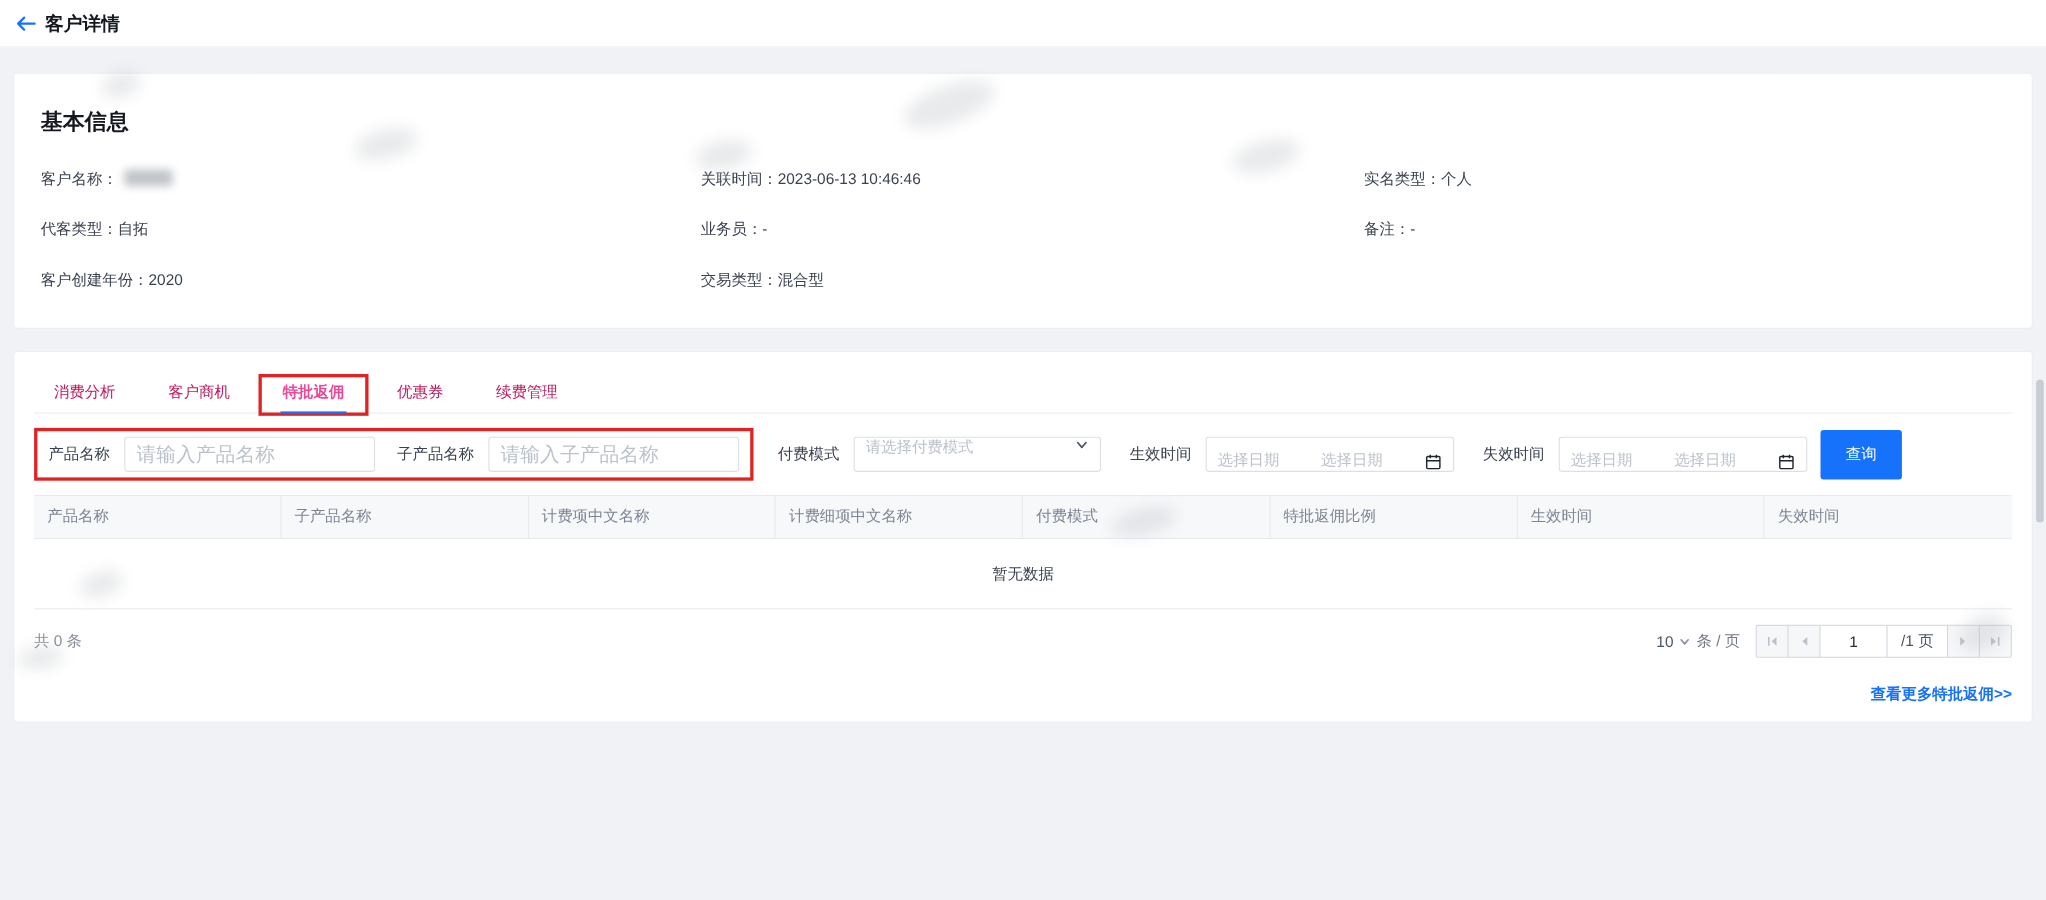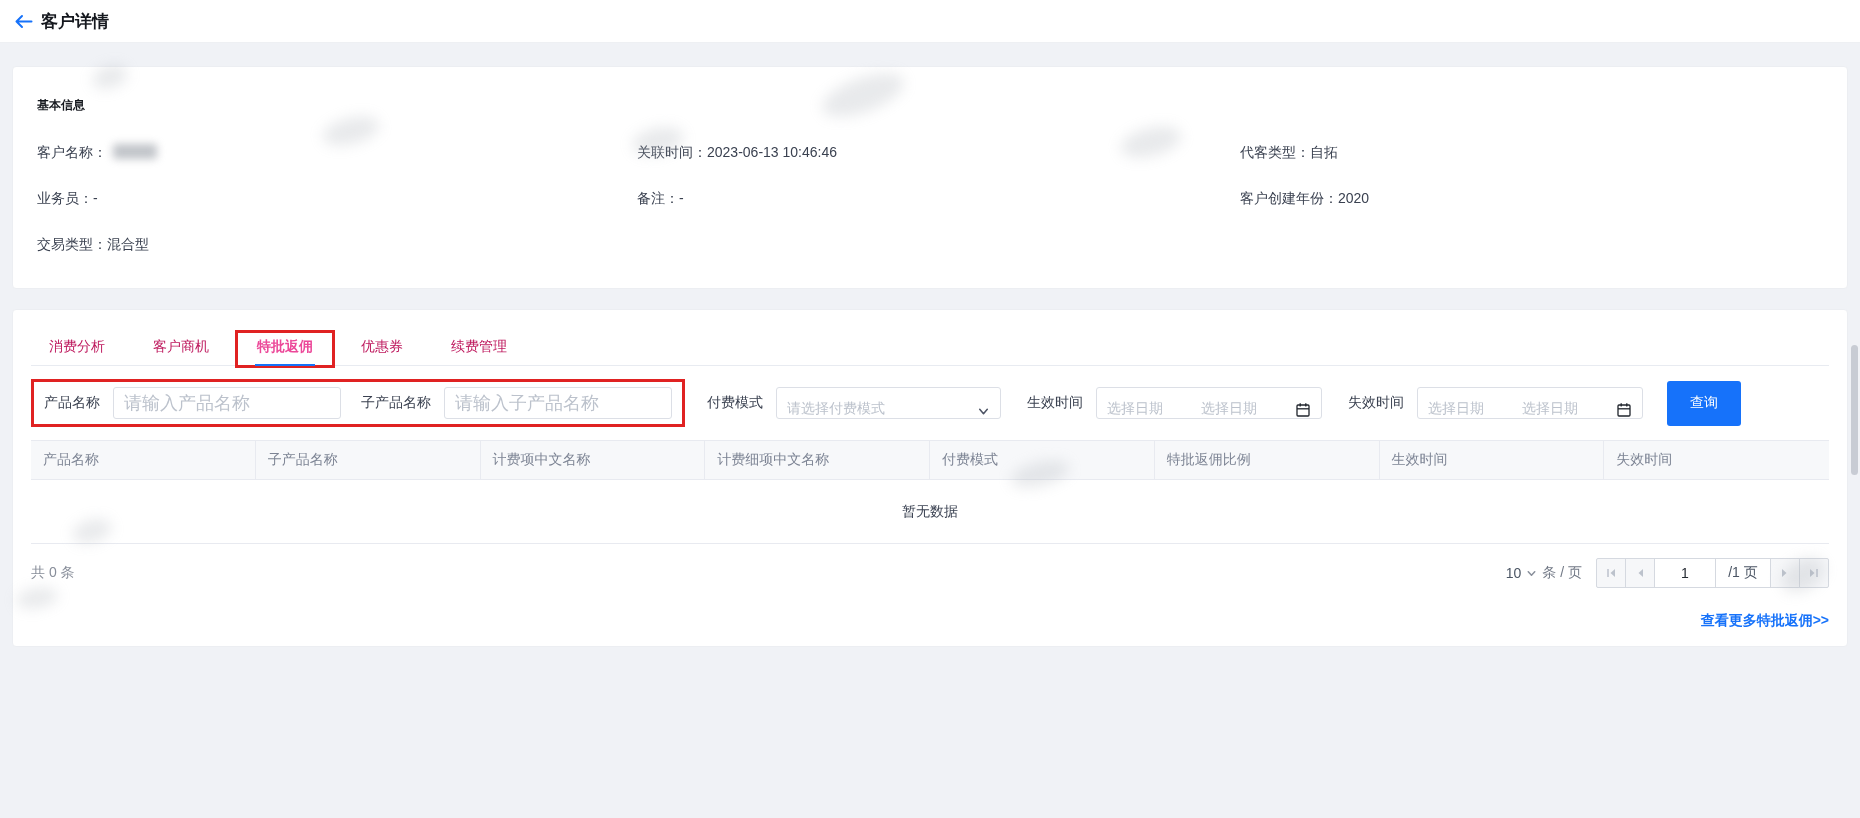--- a/index.html
+++ b/index.html
@@ -20,21 +20,21 @@
   .topbar{
     height:43px;background:#fff;display:flex;align-items:center;
     padding:0 14px;gap:8px;border-bottom:1px solid #eef0f3;
   }
   .back-btn{display:flex;align-items:center;cursor:pointer;color:var(--accent);}
   .page-title{font-size:17px;font-weight:bold;color:#15181e;}
   
   .page{padding:23px 12px 0;}
   .card{background:#fff;border-radius:4px;border:1px solid #eceef2;}
   .card-basic{padding:30px 24px 34px;}
-  .card-basic h2{font-size:12px;font-weight:bold;color:#15181e;margin-bottom:30px;}
+  .card-basic h2{font-size:20px;font-weight:bold;color:#15181e;margin-bottom:30px;}
   .info-grid{display:grid;grid-template-columns:600px 603px 1fr;row-gap:28px;}
   .info-item{color:#3a4150;white-space:nowrap;}
   .info-item .lbl{color:#3a4150;}
   .blob{display:inline-block;height:15px;background:#8d939c;filter:blur(4px);
         opacity:.55;border-radius:3px;vertical-align:-2px;margin-left:6px;}
   .blob.name{width:44px;}
   .blob.account{width:86px;margin-left:3px;}
   
   .card-detail{margin-top:20px;padding:0 18px 16px;}
   .tabs{display:flex;gap:44px;padding:26px 16px 0;border-bottom:1px solid #e8ebf1;}
@@ -47,29 +47,29 @@
   .f-group{display:flex;align-items:center;gap:13px;white-space:nowrap;}
   .f-label{color:#3a4150;}
   .f-input{height:32px;border:1px solid var(--border);border-radius:3px;
            padding:0 10px;font-size:18px;color:#3a4150;outline:none;
            font-family:inherit;background:#fff;}
   .f-input::placeholder{color:#bcc2cc;}
   .ann-filters{display:flex;align-items:center;gap:20px;
                border:3px solid var(--annotation);padding:5px 10px;margin-right:22px;}
   .w228{width:228px;}
   .sel{width:225px;height:32px;border:1px solid var(--border);border-radius:3px;
-       display:flex;align-items:flex-end;justify-content:space-between;
+       display:flex;align-items:flex-start;justify-content:space-between;
        padding:0 10px;color:#bcc2cc;background:#fff;cursor:pointer;}
   .sel .chev{color:#4b5263;display:flex;}
   .daterange{width:226px;height:32px;border:1px solid var(--border);border-radius:3px;
              display:flex;align-items:flex-end;justify-content:space-between;
              padding:0 10px;color:#bcc2cc;background:#fff;cursor:pointer;}
   .cal{color:#1f242c;display:flex;}
   .gap26{width:26px;flex:none;}
-  .btn-primary{margin-left:24px;width:74px;height:45px;background:var(--accent);
+  .btn-primary{margin-left:12px;width:74px;height:45px;background:var(--accent);
                color:#fff;border:none;border-radius:3px;font-size:14px;
                font-family:inherit;cursor:pointer;}
   
   .table{margin-top:13px;}
   .thead{display:grid;grid-template-columns:repeat(8,1fr);height:40px;
          background:#f7f8fa;border-top:1px solid var(--table-border);
          border-bottom:1px solid var(--table-border);}
   .th{display:flex;align-items:center;padding-left:12px;color:#7d8494;
       border-right:1px solid var(--table-border);font-size:14px;}
   .th:last-child{border-right:none;}
@@ -116,20 +116,23 @@
   <div class="card card-basic">
     <h2>基本信息</h2>
     <div class="info-grid">
       <div class="info-item">
         <span class="lbl">客户名称：</span><span></span><span class="blob name"></span>
       </div>
       <div class="info-item">
         <span class="lbl">关联时间：</span><span>2023-06-13 10:46:46</span>
       </div>
       <div class="info-item">
+        <span class="lbl">实名类型：</span><span>个人</span>
+      </div>
+      <div class="info-item">
         <span class="lbl">代客类型：</span><span>自拓</span>
       </div>
       <div class="info-item">
         <span class="lbl">业务员：</span><span>-</span>
       </div>
       <div class="info-item">
         <span class="lbl">备注：</span><span>-</span>
       </div>
       <div class="info-item">
         <span class="lbl">客户创建年份：</span><span>2020</span>

